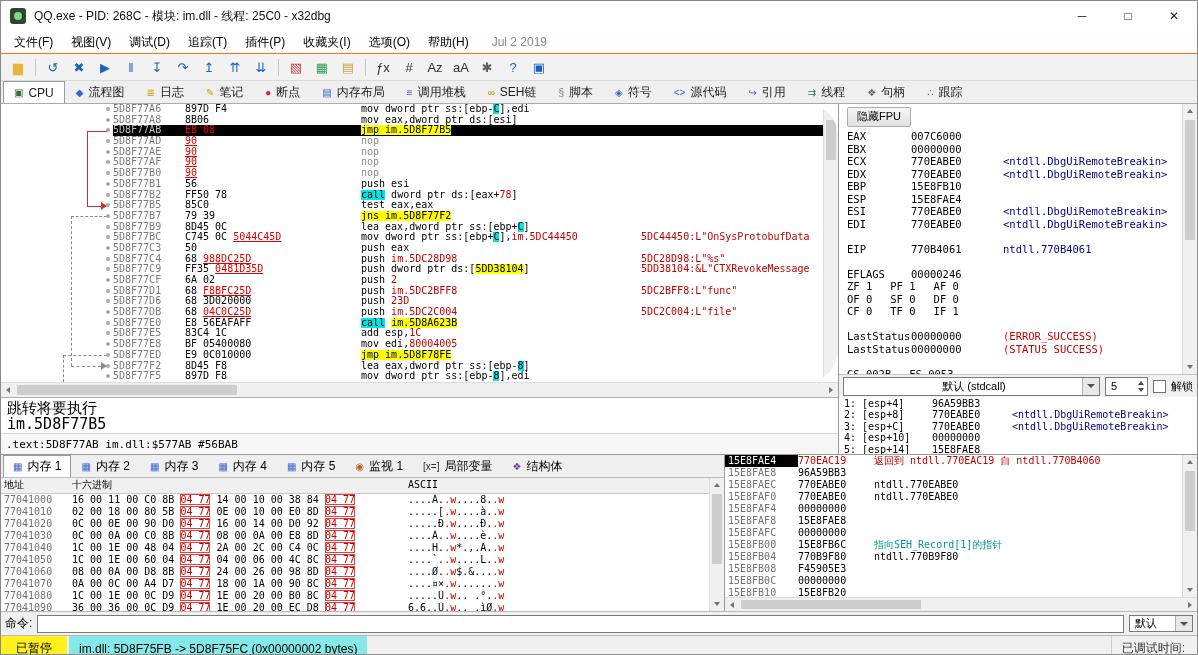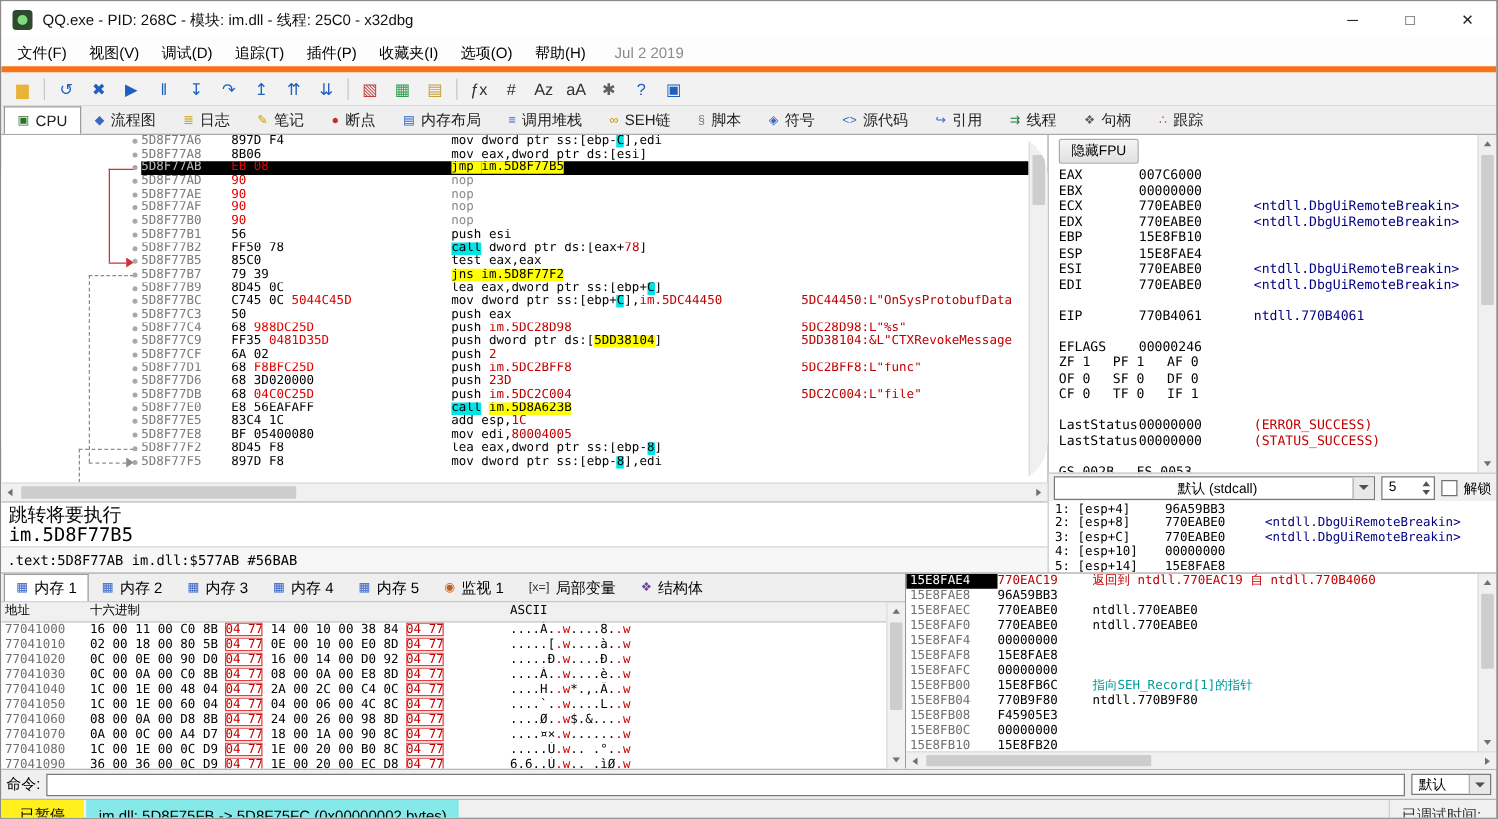--- a/index.html
+++ b/index.html
@@ -9,21 +9,21 @@
 
   
   .titlebar{height:30px;background:#FFFFFF;display:flex;align-items:center;flex:none;}
   .app-icon{width:16px;height:16px;margin:0 8px 0 9px;background:#2E4A2E;border-radius:3px;position:relative;flex:none;}
   .app-icon::after{content:"";position:absolute;left:4px;top:4px;width:8px;height:8px;border-radius:50%;background:#7FD97F;}
   .title-text{font-size:12px;color:#111;white-space:nowrap;}
   .win-btns{margin-left:auto;display:flex;height:100%;}
   .win-btn{width:46px;height:100%;display:flex;align-items:center;justify-content:center;font-size:12px;color:#222;}
 
   
-  .menubar{height:22px;background:#FDFDFD;display:flex;align-items:center;padding-left:4px;flex:none;border-bottom:5px solid #f97316;}
+  .menubar{height:22px;background:#FDFDFD;display:flex;align-items:center;padding-left:4px;flex:none;border-bottom:1px solid #f97316;}
   .menu-item{padding:0 9px;height:100%;display:flex;align-items:center;}
   .build-date{margin-left:14px;color:#8A8A8A;}
 
   
   .toolbar{height:26px;background:#F2F2F2;border-bottom:1px solid #DADADA;display:flex;align-items:center;padding-left:4px;flex:none;}
   .tbtn{width:26px;height:22px;display:flex;align-items:center;justify-content:center;border-radius:2px;flex:none;}
   .tglyph{font-size:13px;line-height:13px;}
   .tb-sep{width:1px;height:17px;background:#C6C6C6;margin:0 4px;flex:none;}
 
   
@@ -50,21 +50,21 @@
   .dcomm{flex:1;overflow:hidden;}
   .tok-t{color:#000;}
   .tok-v{color:#C00000;}
   .tok-a{background:#FFFF00;color:#000;}
   .tok-j{background:#FFFF00;color:#000;}
   .tok-c{background:#00E5E5;color:#000;}
   .tok-hl{background:#00E5E5;color:#000;}
   .tok-n{color:#8A8A8A;}
   .tok-b{color:#000;}
   .tok-br{color:#F00000;}
-  .tok-bru{color:#E00000;margin-top:28px;}
+  .tok-bru{color:#E00000;text-decoration:underline;margin-top:28px;}
   .tok-cm{color:#C00000;}
   .jarrow{position:absolute;}
 
   
   .sbv{width:14px;flex:none;background:#F0F0F0;border-left:1px solid #DCDCDC;position:relative;}
   .sbh{height:14px;flex:none;background:#F0F0F0;border-top:1px solid #DCDCDC;position:relative;}
   .sb-thumb-v{position:absolute;left:2px;right:2px;background:#CDCDCD;border-radius:1px;}
   .sb-thumb-h{position:absolute;top:2px;bottom:2px;background:#CDCDCD;border-radius:1px;}
   .tri{position:absolute;width:0;height:0;}
   .tri.up{left:4px;top:5px;border-left:3px solid transparent;border-right:3px solid transparent;border-bottom:4px solid #707070;}
@@ -341,20 +341,21 @@
             <div class="drow"><span class="dgut"><span class="dot"></span></span><span class="dbody"><span class="daddr">5D8F77C3</span><span class="dbytes"><span class="tok-b">50</span></span><span class="dinstr"><span class="tok-t">push eax</span></span><span class="dcomm"></span></span></div>
             <div class="drow"><span class="dgut"><span class="dot"></span></span><span class="dbody"><span class="daddr">5D8F77C4</span><span class="dbytes"><span class="tok-b">68 </span><span class="tok-bru">988DC25D</span></span><span class="dinstr"><span class="tok-t">push </span><span class="tok-v">im.5DC28D98</span></span><span class="dcomm"><span class="tok-cm">5DC28D98:L"%s"</span></span></span></div>
             <div class="drow"><span class="dgut"><span class="dot"></span></span><span class="dbody"><span class="daddr">5D8F77C9</span><span class="dbytes"><span class="tok-b">FF35 </span><span class="tok-bru">0481D35D</span></span><span class="dinstr"><span class="tok-t">push dword ptr ds:[</span><span class="tok-a">5DD38104</span><span class="tok-t">]</span></span><span class="dcomm"><span class="tok-cm">5DD38104:&amp;L"CTXRevokeMessage</span></span></span></div>
             <div class="drow"><span class="dgut"><span class="dot"></span></span><span class="dbody"><span class="daddr">5D8F77CF</span><span class="dbytes"><span class="tok-b">6A 02</span></span><span class="dinstr"><span class="tok-t">push </span><span class="tok-v">2</span></span><span class="dcomm"></span></span></div>
             <div class="drow"><span class="dgut"><span class="dot"></span></span><span class="dbody"><span class="daddr">5D8F77D1</span><span class="dbytes"><span class="tok-b">68 </span><span class="tok-bru">F8BFC25D</span></span><span class="dinstr"><span class="tok-t">push </span><span class="tok-v">im.5DC2BFF8</span></span><span class="dcomm"><span class="tok-cm">5DC2BFF8:L"func"</span></span></span></div>
             <div class="drow"><span class="dgut"><span class="dot"></span></span><span class="dbody"><span class="daddr">5D8F77D6</span><span class="dbytes"><span class="tok-b">68 3D020000</span></span><span class="dinstr"><span class="tok-t">push </span><span class="tok-v">23D</span></span><span class="dcomm"></span></span></div>
             <div class="drow"><span class="dgut"><span class="dot"></span></span><span class="dbody"><span class="daddr">5D8F77DB</span><span class="dbytes"><span class="tok-b">68 </span><span class="tok-bru">04C0C25D</span></span><span class="dinstr"><span class="tok-t">push </span><span class="tok-v">im.5DC2C004</span></span><span class="dcomm"><span class="tok-cm">5DC2C004:L"file"</span></span></span></div>
             <div class="drow"><span class="dgut"><span class="dot"></span></span><span class="dbody"><span class="daddr">5D8F77E0</span><span class="dbytes"><span class="tok-b">E8 56EAFAFF</span></span><span class="dinstr"><span class="tok-c">call</span><span class="tok-t"> </span><span class="tok-a">im.5D8A623B</span></span><span class="dcomm"></span></span></div>
             <div class="drow"><span class="dgut"><span class="dot"></span></span><span class="dbody"><span class="daddr">5D8F77E5</span><span class="dbytes"><span class="tok-b">83C4 1C</span></span><span class="dinstr"><span class="tok-t">add esp,</span><span class="tok-v">1C</span></span><span class="dcomm"></span></span></div>
             <div class="drow"><span class="dgut"><span class="dot"></span></span><span class="dbody"><span class="daddr">5D8F77E8</span><span class="dbytes"><span class="tok-b">BF 05400080</span></span><span class="dinstr"><span class="tok-t">mov edi,</span><span class="tok-v">80004005</span></span><span class="dcomm"></span></span></div>
+            <div class="drow"><span class="dgut"><span class="dot"></span></span><span class="dbody"><span class="daddr">5D8F77ED</span><span class="dbytes"><span class="tok-b">E9 0C010000</span></span><span class="dinstr"><span class="tok-j">jmp </span><span class="tok-a">im.5D8F78FE</span></span><span class="dcomm"></span></span></div>
             <div class="drow"><span class="dgut"><span class="dot"></span></span><span class="dbody"><span class="daddr">5D8F77F2</span><span class="dbytes"><span class="tok-b">8D45 F8</span></span><span class="dinstr"><span class="tok-t">lea eax,dword ptr ss:[ebp-</span><span class="tok-hl">8</span><span class="tok-t">]</span></span><span class="dcomm"></span></span></div>
             <div class="drow"><span class="dgut"><span class="dot"></span></span><span class="dbody"><span class="daddr">5D8F77F5</span><span class="dbytes"><span class="tok-b">897D F8</span></span><span class="dinstr"><span class="tok-t">mov dword ptr ss:[ebp-</span><span class="tok-hl">8</span><span class="tok-t">],edi</span></span><span class="dcomm"></span></span></div>
           </div>
         <div class="sbv" style="height:278px;">
           <span class="tri up"></span>
           <span class="sb-thumb-v" style="top:16px;height:40px;"></span>
           <span class="tri down"></span>
         </div>
       </div>
       <div class="sbh">

